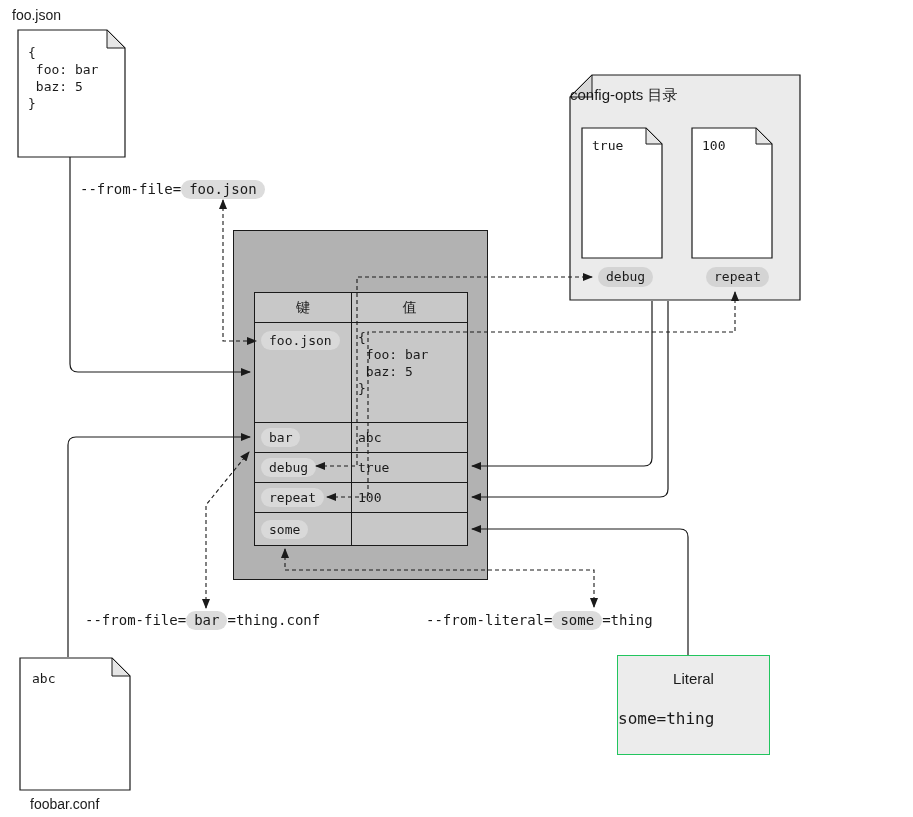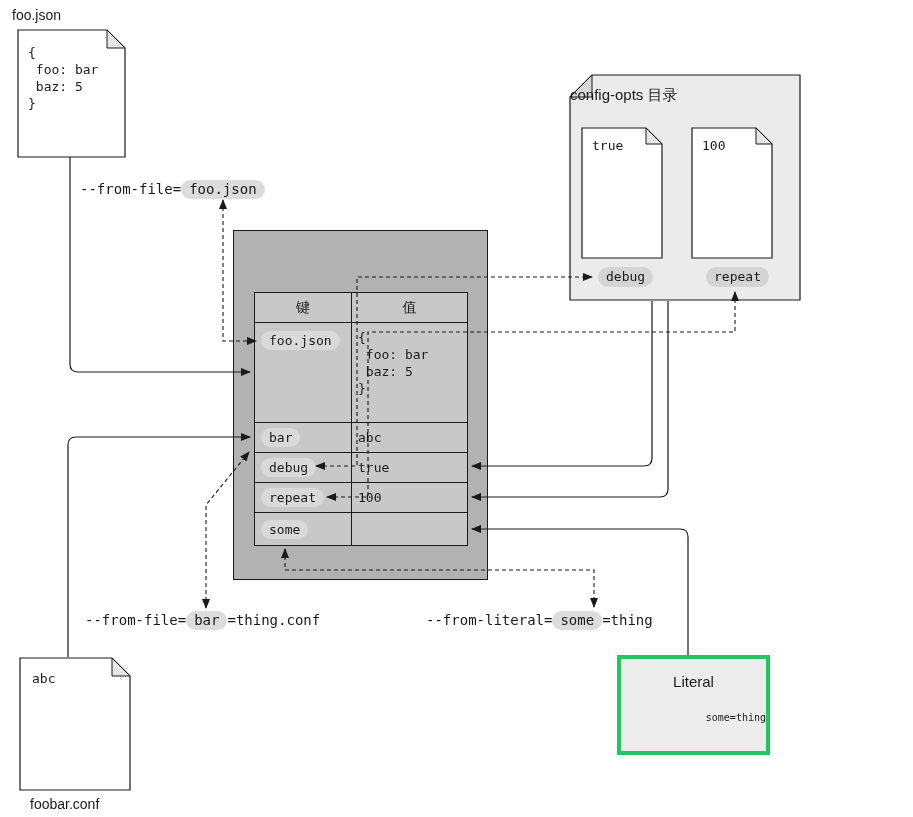--- a/index.html
+++ b/index.html
@@ -34,23 +34,23 @@
   .cell:nth-child(even){border-right:none}
   .cell:nth-child(n+11){border-bottom:none}
   .cell.head{display:flex;align-items:center;justify-content:center;font-size:14px}
   .cell.key{display:flex;align-items:center;padding-left:6px}
   .cell.key.top{align-items:flex-start;padding-top:8px}
   .cell.val{font-family:"DejaVu Sans Mono","Liberation Mono",monospace;
             font-size:13px;line-height:17px;padding:6px 6px;white-space:pre;
             display:flex;align-items:flex-start}
   .cell.val.mid{align-items:center;padding-top:0;padding-bottom:0}
 
-  #literal-box{background:#ececec;border:4px solid #22c55e;width:153px;height:100px}
+  #literal-box{background:#ececec;border:1px solid #22c55e;width:153px;height:100px}
   #literal-box .title{margin-top:14px;text-align:center;font-size:15px}
-  #literal-box .content{margin-top:22px;text-align:right;font-size:10px}
+  #literal-box .content{margin-top:22px;text-align:left;font-size:16px}
 </style>
 </head>
 <body>
 
 <div id="stage">
 
   <svg id="shapes" class="layer" viewBox="0 0 913 817">
 
     <path d="M18,30 H107 L125,48 V157 H18 Z" fill="#ffffff" stroke="#1a1a1a" stroke-width="1.2"></path>
     <path d="M107,30 L107,48 L125,48 Z" fill="#e6e6e6" stroke="#1a1a1a" stroke-width="1"></path>

